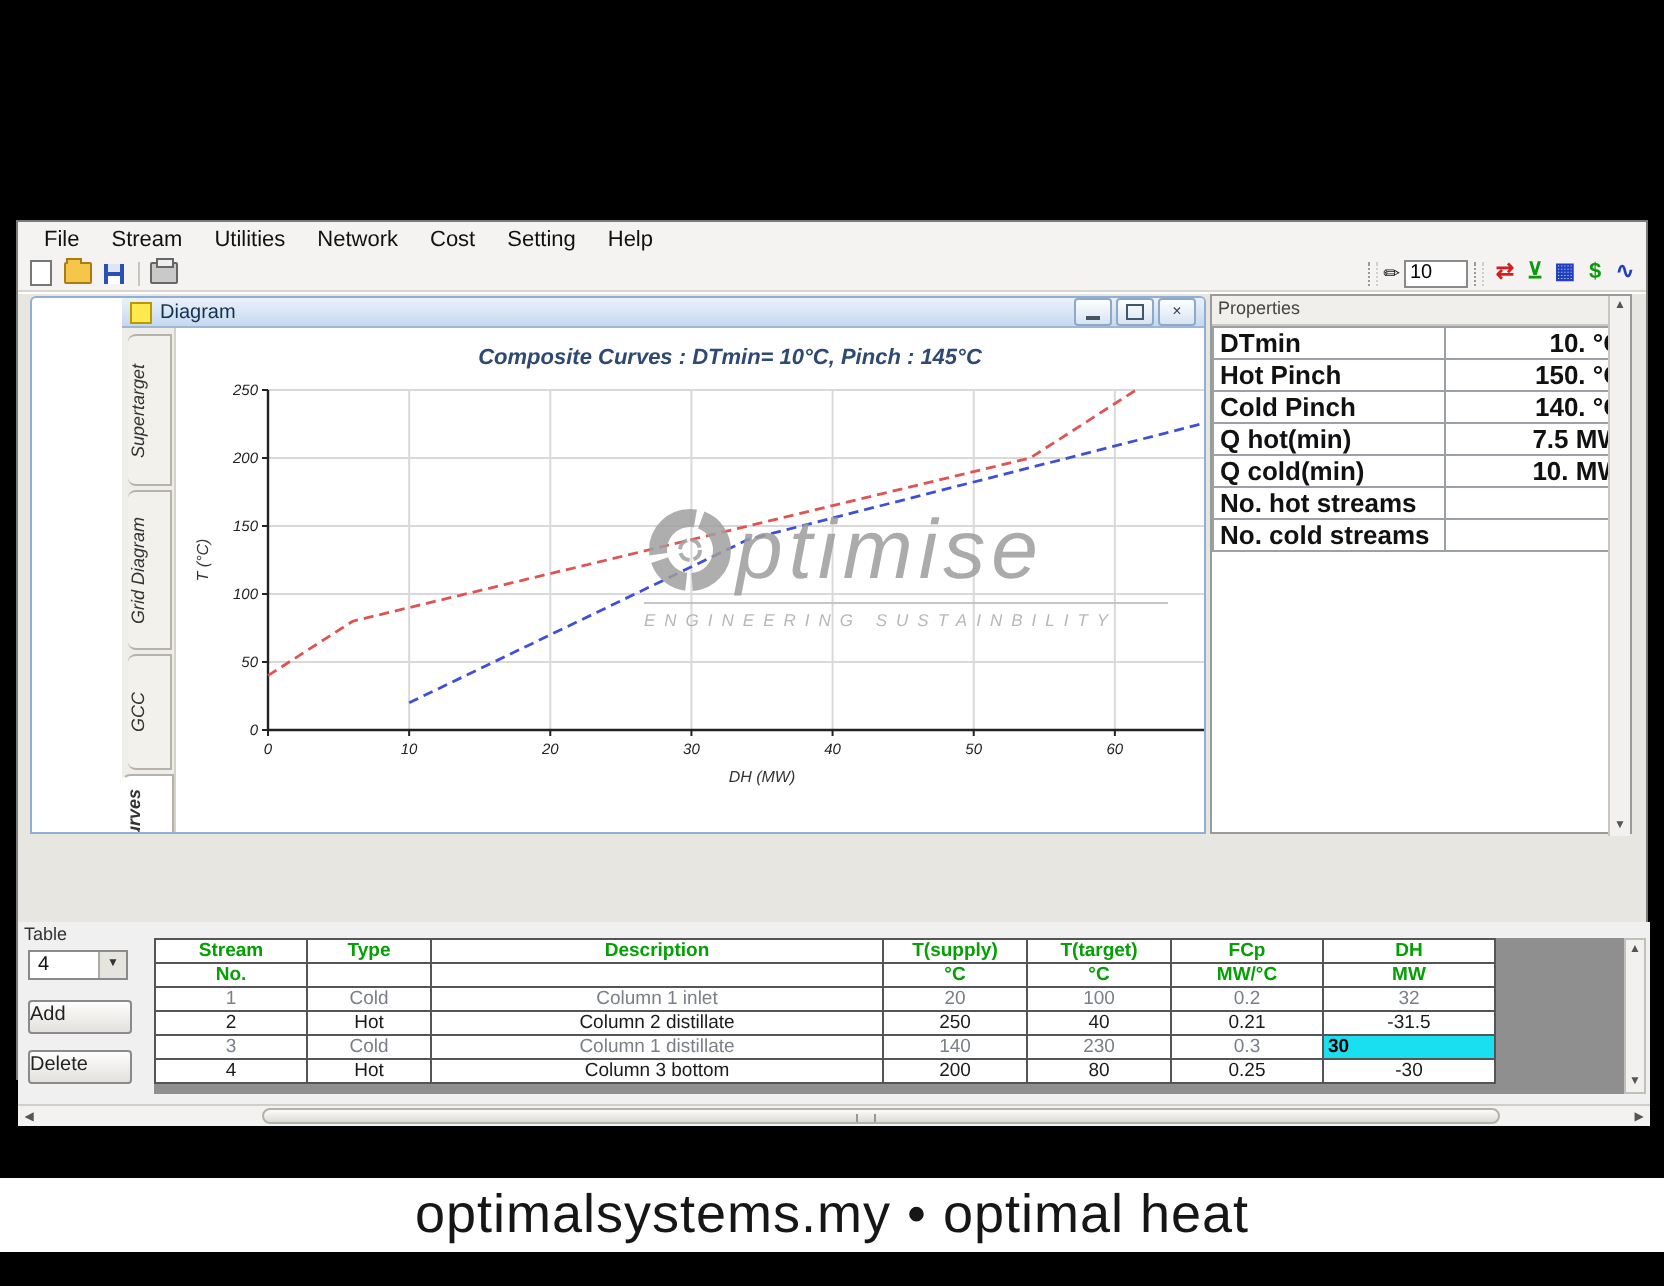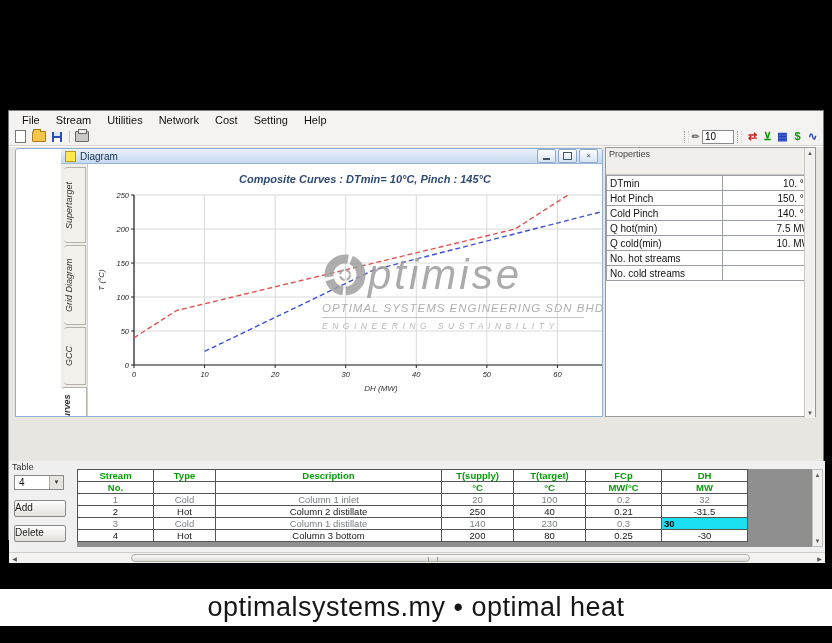--- a/index.html
+++ b/index.html
@@ -54,23 +54,23 @@
   .chart-title{text-align:center;font-size:11px;font-weight:bold;color:#2e4a73;margin-top:9px;}
   .chart-svg{display:block;margin:2px 0 0 6px;}
   
   .watermark{position:absolute;left:198px;top:88px;width:320px;color:#a6a6a6;opacity:.85;pointer-events:none;margin-left:36px;}
   .wm-row{display:flex;align-items:center;}
   .wm-brand{font-size:42px;letter-spacing:3px;color:#9d9d9d;line-height:40px;}
   .wm-line1{font-size:11.5px;letter-spacing:1px;margin-top:4px;color:#a2a2a2;}
   .wm-line2{font-size:8.5px;letter-spacing:4.5px;margin-top:3px;padding-top:3px;border-top:1px solid #bdbdbd;color:#ababab;width:262px;}
   
   .props{position:absolute;left:596px;top:0;width:211px;height:270px;background:#fff;border:1px solid #9a9a9a;box-sizing:border-box;}
-  .props-header{height:13px;background:#f0efec;border-bottom:1px solid #c9c6bf;font-size:9px;color:#444;padding:1px 3px 12px;}
+  .props-header{height:13px;background:#f0efec;border-bottom:1px solid #c9c6bf;font-size:9px;color:#444;padding:1px 3px 0;}
   .props-table{width:100%;border-collapse:collapse;}
-  .props-table td{border:1px solid #9aa0a6;height:14px;font-size:10px;font-weight:normal;padding:0 3px;white-space:nowrap;overflow:hidden;}
+  .props-table td{border:1px solid #9aa0a6;height:14px;font-size:13px;font-weight:bold;padding:0 3px;white-space:nowrap;overflow:hidden;}
   .props-label{width:56%;}
   .props-value{text-align:right;padding-right:1px;}
   .vscroll{position:absolute;right:0;top:0;width:10px;height:270px;background:#f2f1ef;border-left:1px solid #c9c6bf;display:flex;flex-direction:column;justify-content:space-between;align-items:center;}
   .scroll-arrow{font-size:6px;color:#555;padding:2px 0;}
   
   .table-panel{position:absolute;left:0;top:314px;width:816px;height:91px;background:#f0f0f0;}
   .table-caption{font-size:9px;color:#333;padding:1px 0 0 3px;}
   .tp-controls{position:absolute;left:5px;top:14px;width:58px;}
   .dropdown{display:flex;width:50px;height:15px;border:1px solid #8a8a8a;background:#fff;box-sizing:border-box;margin-bottom:10px;}
   .dropdown-value{flex:1;font-size:10px;padding:1px 0 0 4px;}
@@ -219,21 +219,20 @@
                 <text x="10" y="93" font-size="8" fill="#333" text-anchor="middle" transform="rotate(-90 10 93)" font-family="Liberation Sans, sans-serif">T (°C)</text>
               </svg>
             <div class="watermark">
               <div class="wm-row">
                 <svg width="46" height="46" viewBox="0 0 46 46">
                   <circle cx="23" cy="23" r="16" fill="none" stroke="#a0a0a0" stroke-width="9" stroke-dasharray="24 3 18 3 30 3"></circle>
                   <circle cx="23" cy="23" r="5" fill="none" stroke="#a0a0a0" stroke-width="2" stroke-dasharray="6 2"></circle>
                 </svg>
                 <span class="wm-brand">ptimise</span>
               </div>
-              <div class="wm-line1">OPTIMAL SYSTEMS ENGINEERING SDN BHD</div>
               <div class="wm-line2">ENGINEERING SUSTAINBILITY</div>
             </div>
           </div>
         </div>
       </div>
 
       <div class="props">
         <div class="props-header">Properties</div>
         <table class="props-table">
           <tbody>

